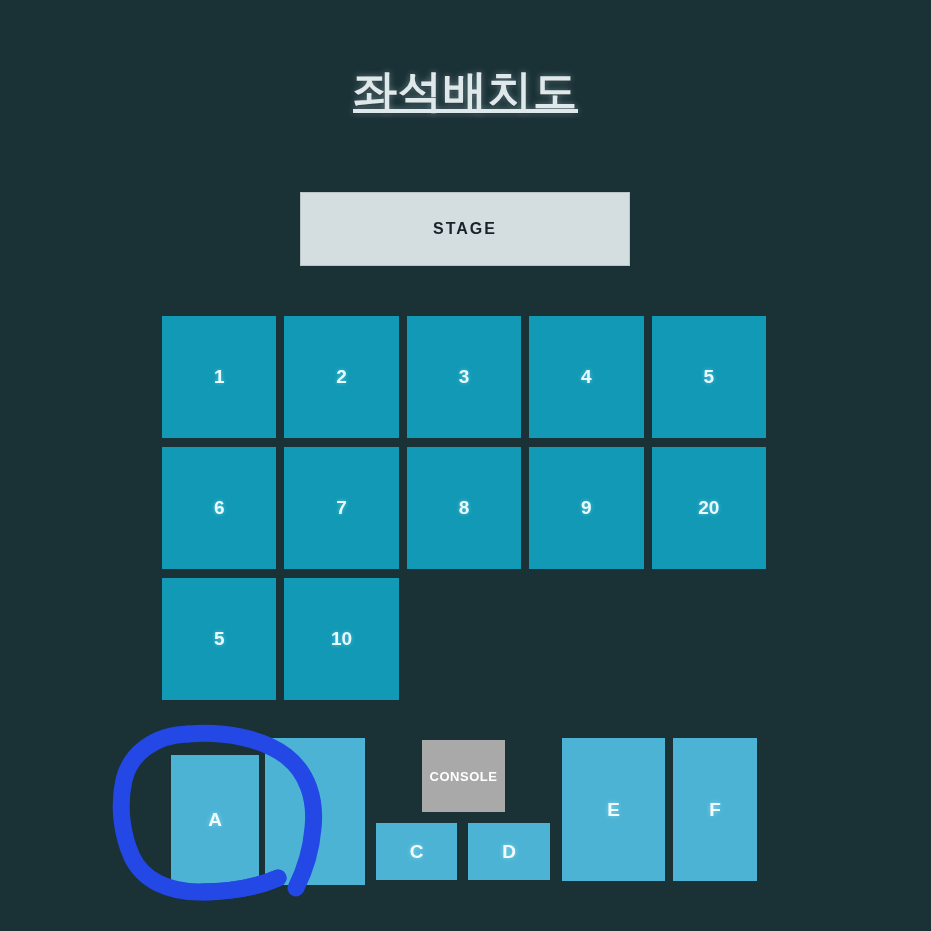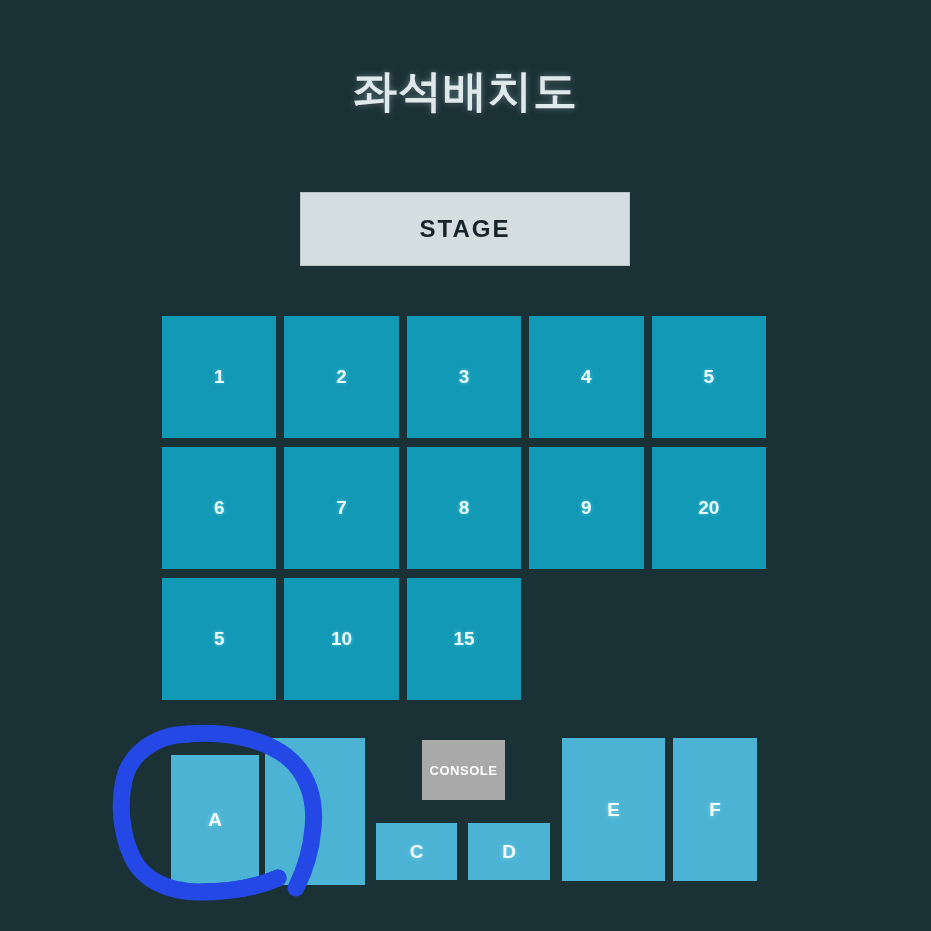--- a/index.html
+++ b/index.html
@@ -28,36 +28,37 @@
     left: 0;
     top: 62px;
     width: 931px;
     text-align: center;
     font-size: 44px;
     font-weight: 700;
     letter-spacing: 1px;
     color: #dfe8ea;
     text-shadow: 0 0 6px rgba(190, 220, 226, 0.45),
                  0 1px 2px rgba(0, 0, 0, 0.55);
+    text-decoration: underline;
   }
 
   
   .stage {
     position: absolute;
     left: 300px;
     top: 192px;
     width: 330px;
     height: 74px;
     background: #d4dddf;
     border: 1px solid #b9c5c7;
     display: flex;
     align-items: center;
     justify-content: center;
     color: #17232a;
-    font-size: 24px;
+    font-size: 16px;
     font-weight: 700;
     letter-spacing: 2px;
   }
 
   
   .grid {
     position: absolute;
     left: 162px;
     top: 316px;
     width: 604px;
@@ -99,21 +100,21 @@
   #zone-d { left: 468px;  top: 823px; width: 82px;  height: 57px; }
   #zone-e { left: 562px;  top: 738px; width: 103px; height: 143px; }
   #zone-f { left: 673px;  top: 738px; width: 84px;  height: 143px; }
 
   
   .console-box {
     position: absolute;
     left: 422px;
     top: 740px;
     width: 83px;
-    height: 60px;
+    height: 72px;
     background: #a9a9a9;
     display: flex;
     align-items: center;
     justify-content: center;
     color: #ffffff;
     font-size: 13px;
     font-weight: 700;
     letter-spacing: 0.5px;
   }
 
@@ -146,21 +147,20 @@
     <div class="seat-block">5</div>
 
     <div class="seat-block">6</div>
     <div class="seat-block">7</div>
     <div class="seat-block">8</div>
     <div class="seat-block">9</div>
 
     <div class="seat-block">20</div>
     <div class="seat-block">5</div>
     <div class="seat-block">10</div>
-    <div class="seat-block">15</div>
   </div>
 
   <div class="zone" id="zone-a">A</div>
   <div class="zone" id="zone-b"></div>
   <div class="zone" id="zone-c">C</div>
   <div class="zone" id="zone-d">D</div>
   <div class="zone" id="zone-e">E</div>
   <div class="zone" id="zone-f">F</div>
 
   <div class="console-box">

